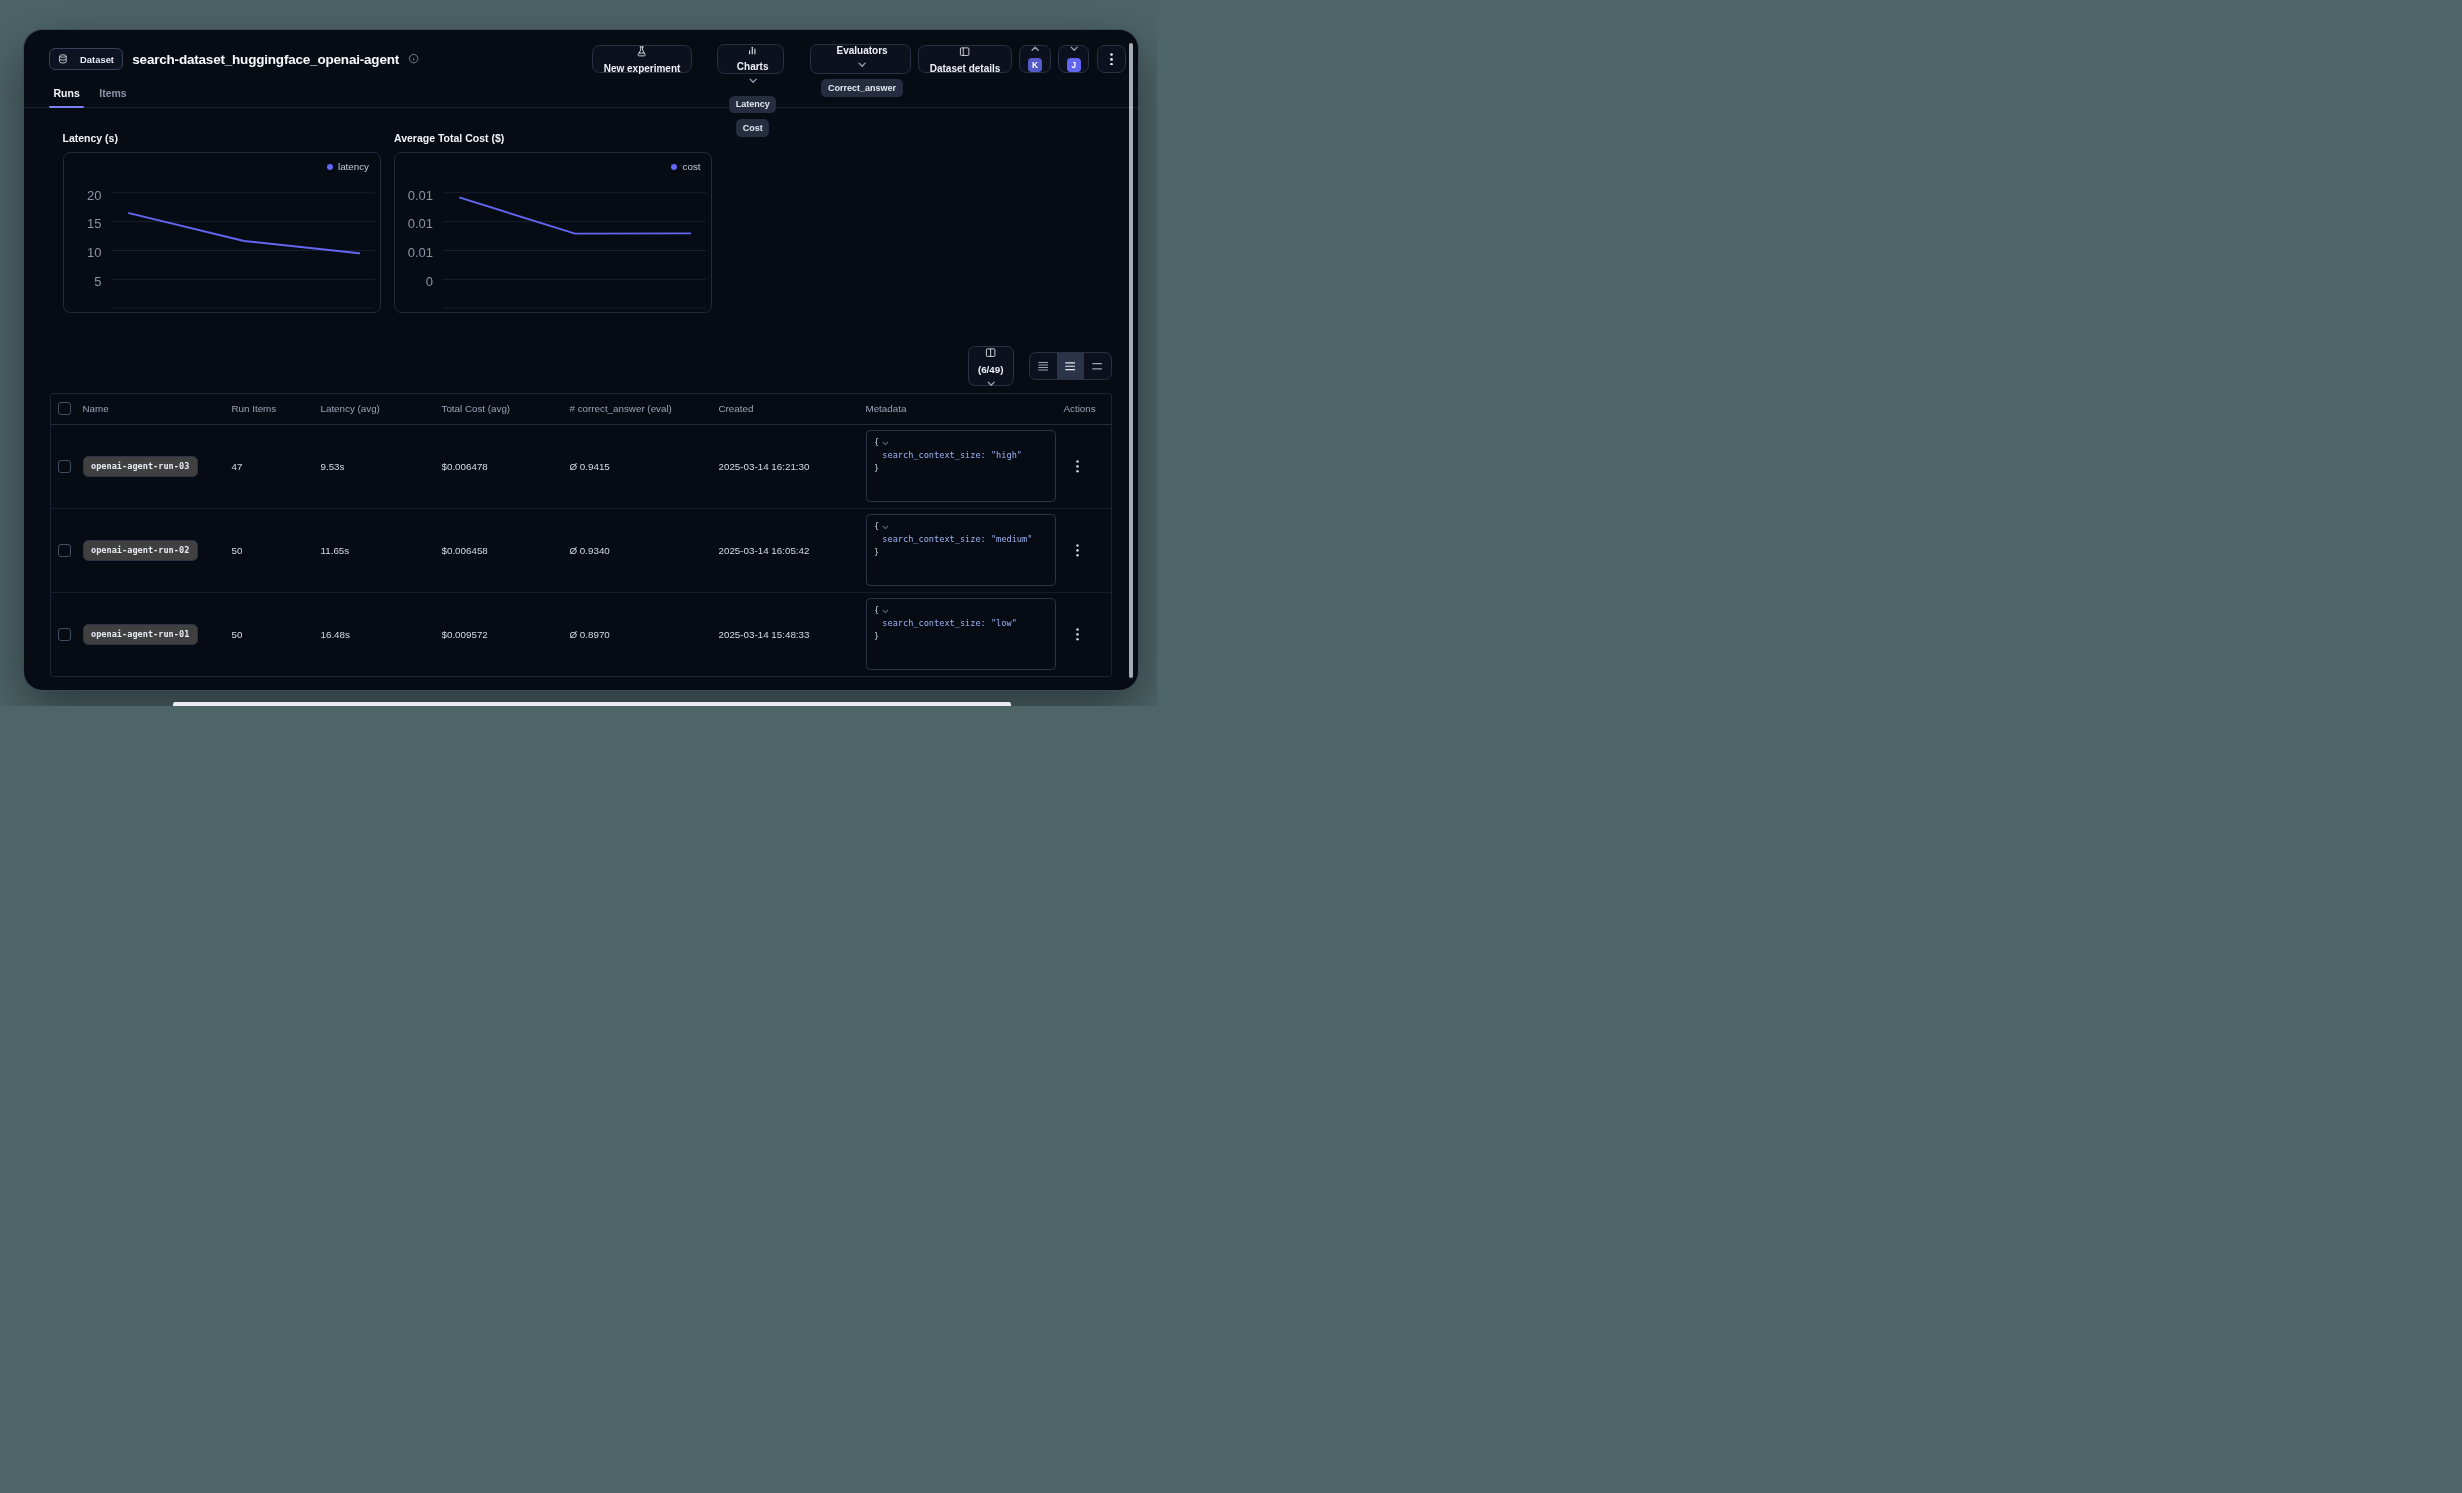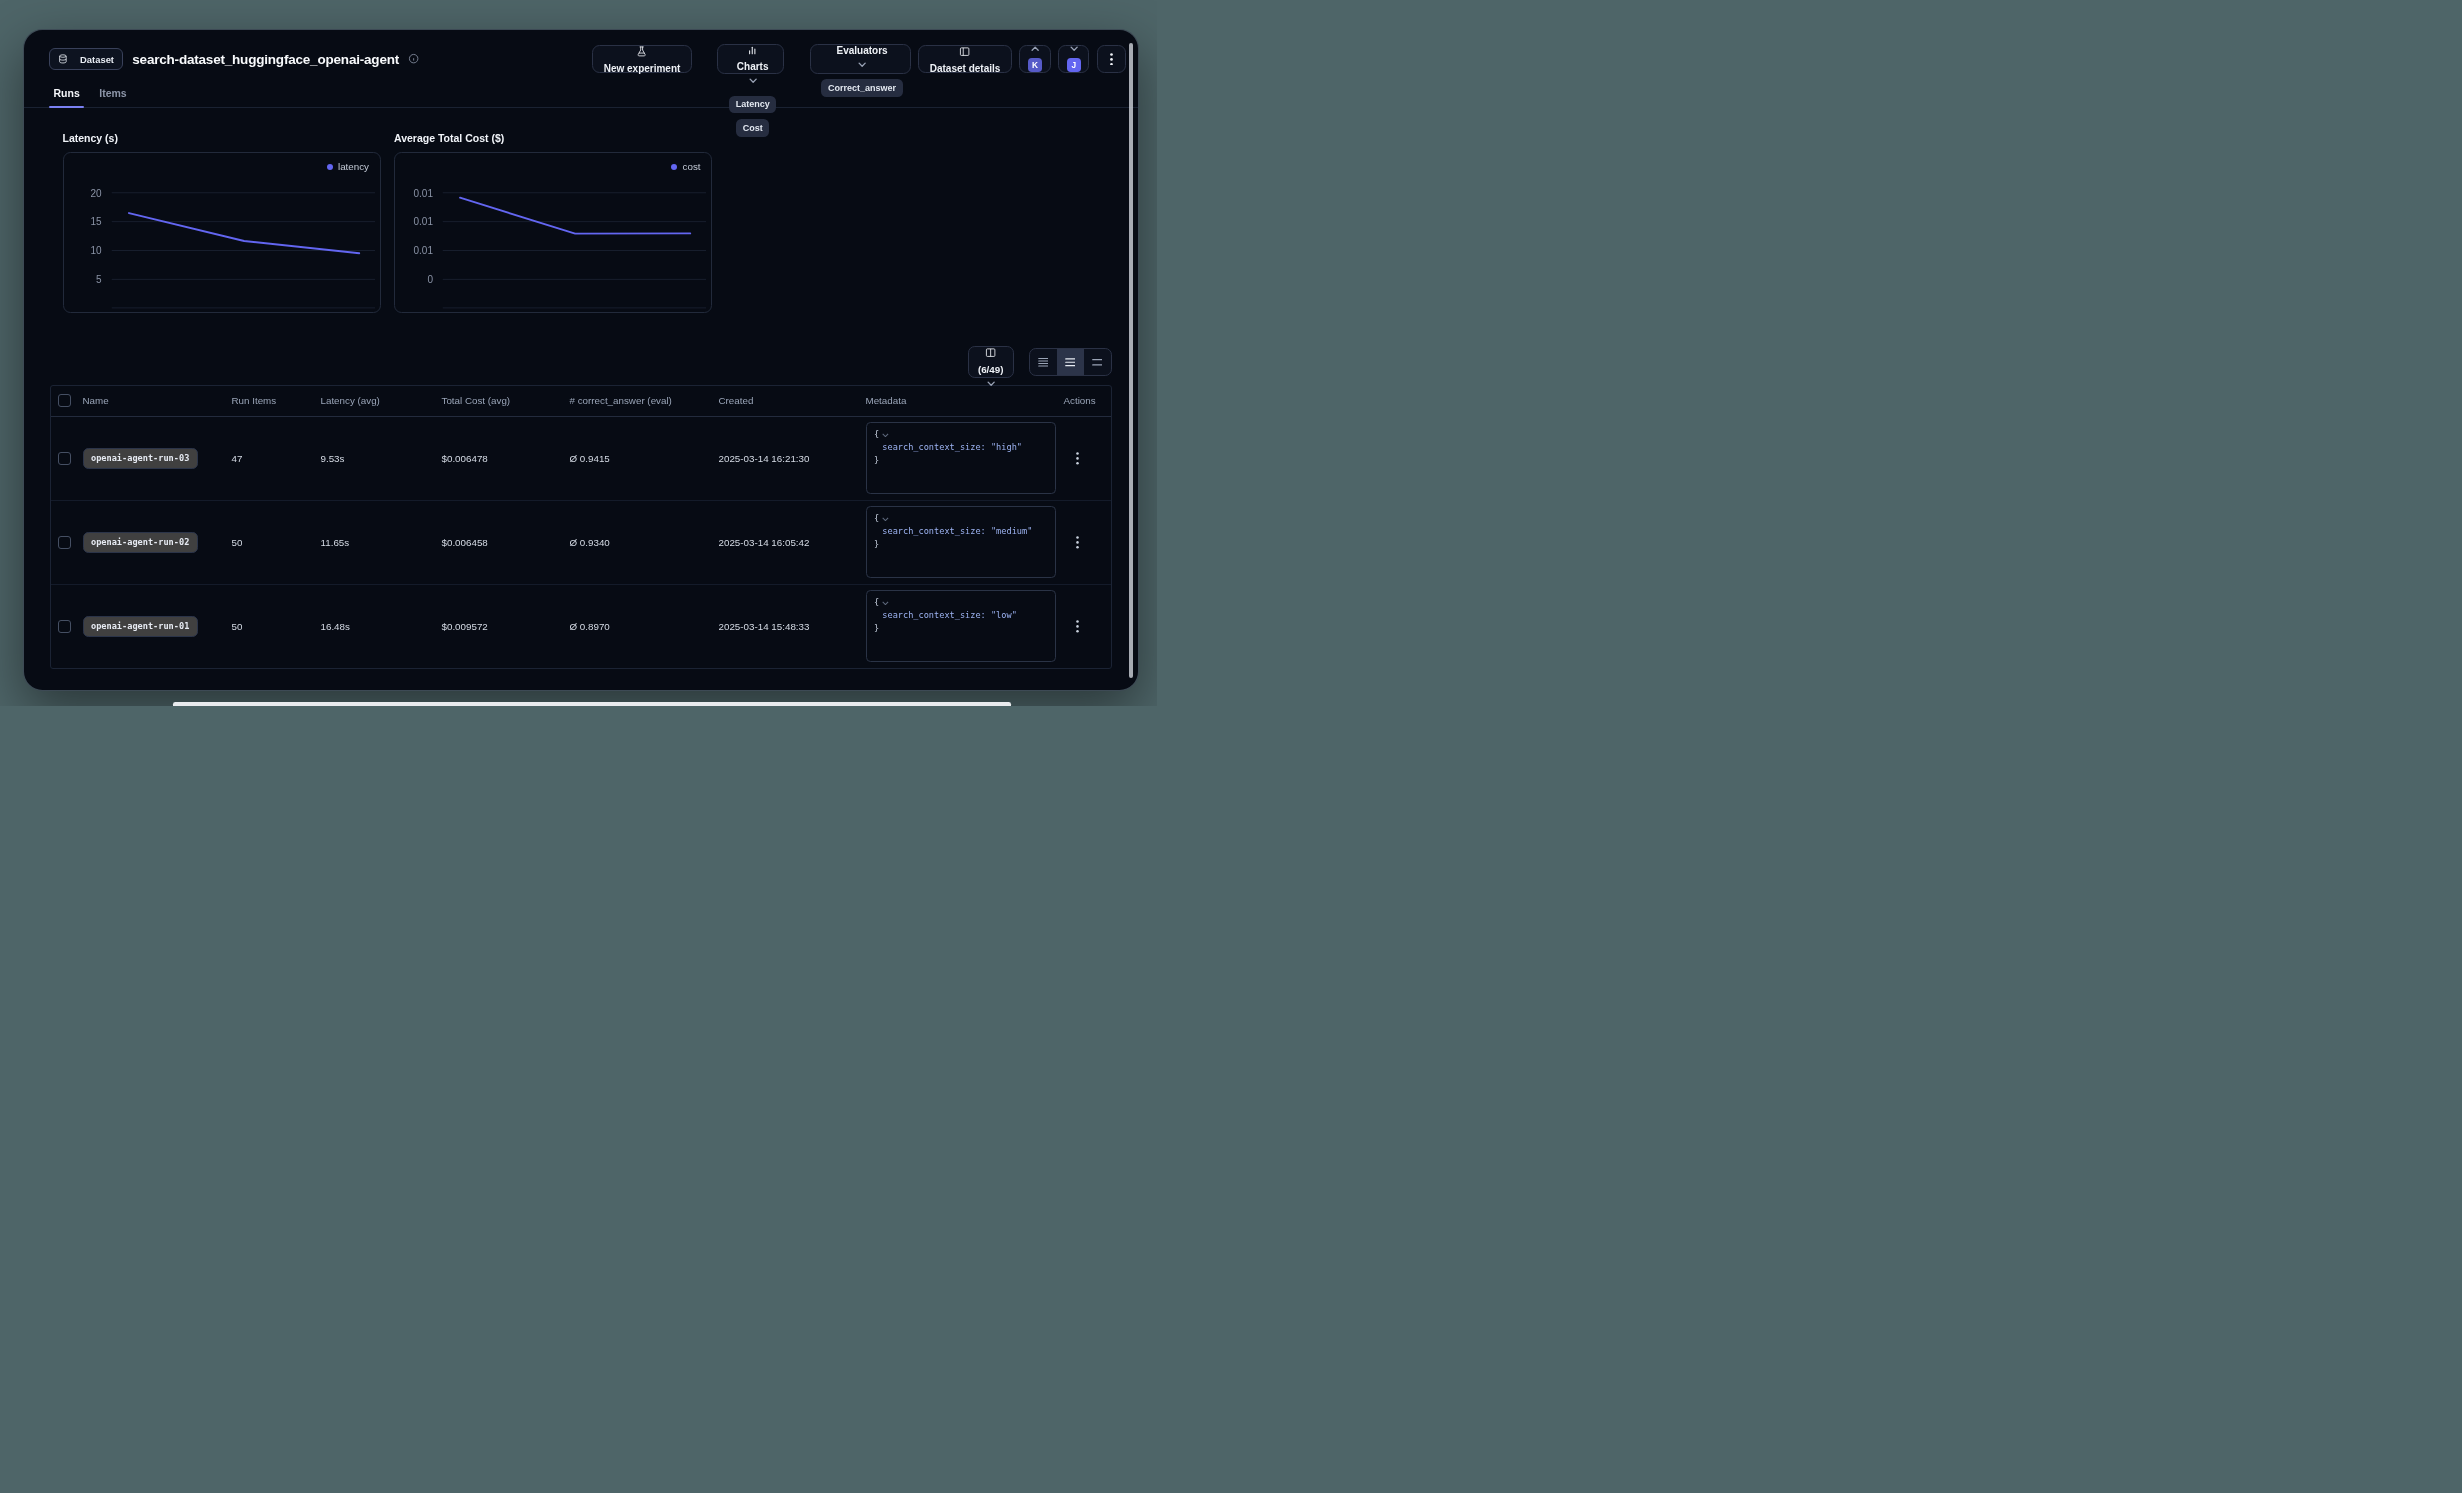--- a/index.html
+++ b/index.html
@@ -41,28 +41,28 @@
   .tab.active::after { content:""; position:absolute; left:-4.5px; right:-4.5px; bottom:-0.8px;
                        height:1.9px; background:#7a80f2; border-radius:1.5px; }
 
   
   .charts { display:flex; gap:13.5px; padding:24px 18px 0 39px; }
   .chart-title { font-size:10.5px; font-weight:700; color:#f1f4f9; margin-bottom:7.5px; }
   .chart-card { position:relative; width:316px; height:159px; border:0.8px solid #222a3b; border-radius:7.5px; }
   .legend { position:absolute; top:8.3px; right:10.5px; display:flex; align-items:center; gap:5.3px;
             font-size:9.8px; color:#c3cad6; }
   .dot { width:6px; height:6px; border-radius:50%; background:#6366f1; }
-  .tick { position:absolute; left:0; width:38px; text-align:right; font-size:10px; color:#8a93a6; }
+  .tick { position:absolute; left:0; width:38px; text-align:right; font-size:13px; color:#8a93a6; }
   svg.chart { position:absolute; left:0; top:0; width:100%; height:100%; }
   .gridline { stroke:#1d2535; stroke-width:1; }
   .chart-line { fill:none; stroke:#6366f1; stroke-width:2.5; stroke-linecap:round; stroke-linejoin:round; }
 
   
   .controls { display:flex; justify-content:flex-end; align-items:center; gap:15px; margin:33px 26px 0; }
-  .btn.sm { height:32px; border-radius:6.8px; font-size:9.8px; padding:0 9px; gap:6px; }
+  .btn.sm { height:40px; border-radius:6.8px; font-size:9.8px; padding:0 9px; gap:6px; }
   .seg { display:flex; border:0.8px solid #2a3145; border-radius:6.8px; overflow:hidden; height:25.5px; background:#0c111d; }
   .seg-btn { width:27px; border:none; background:transparent; color:#9aa4b6;
              display:flex; align-items:center; justify-content:center; cursor:pointer; }
   .seg-btn.active { background:#2c3449; color:#e8ecf3; }
 
   
   .table { margin:6.8px 26px 0; border:0.8px solid #1b2334; border-radius:3px; }
   .t-head, .t-row { display:grid; grid-template-columns:32px 149px 89px 121px 128px 149px 147px 198px 1fr;
                     align-items:center; }
   .t-head { height:30px; border-bottom:0.8px solid #232b3d; font-size:9.8px; font-weight:500; color:#9aa5b8; }

